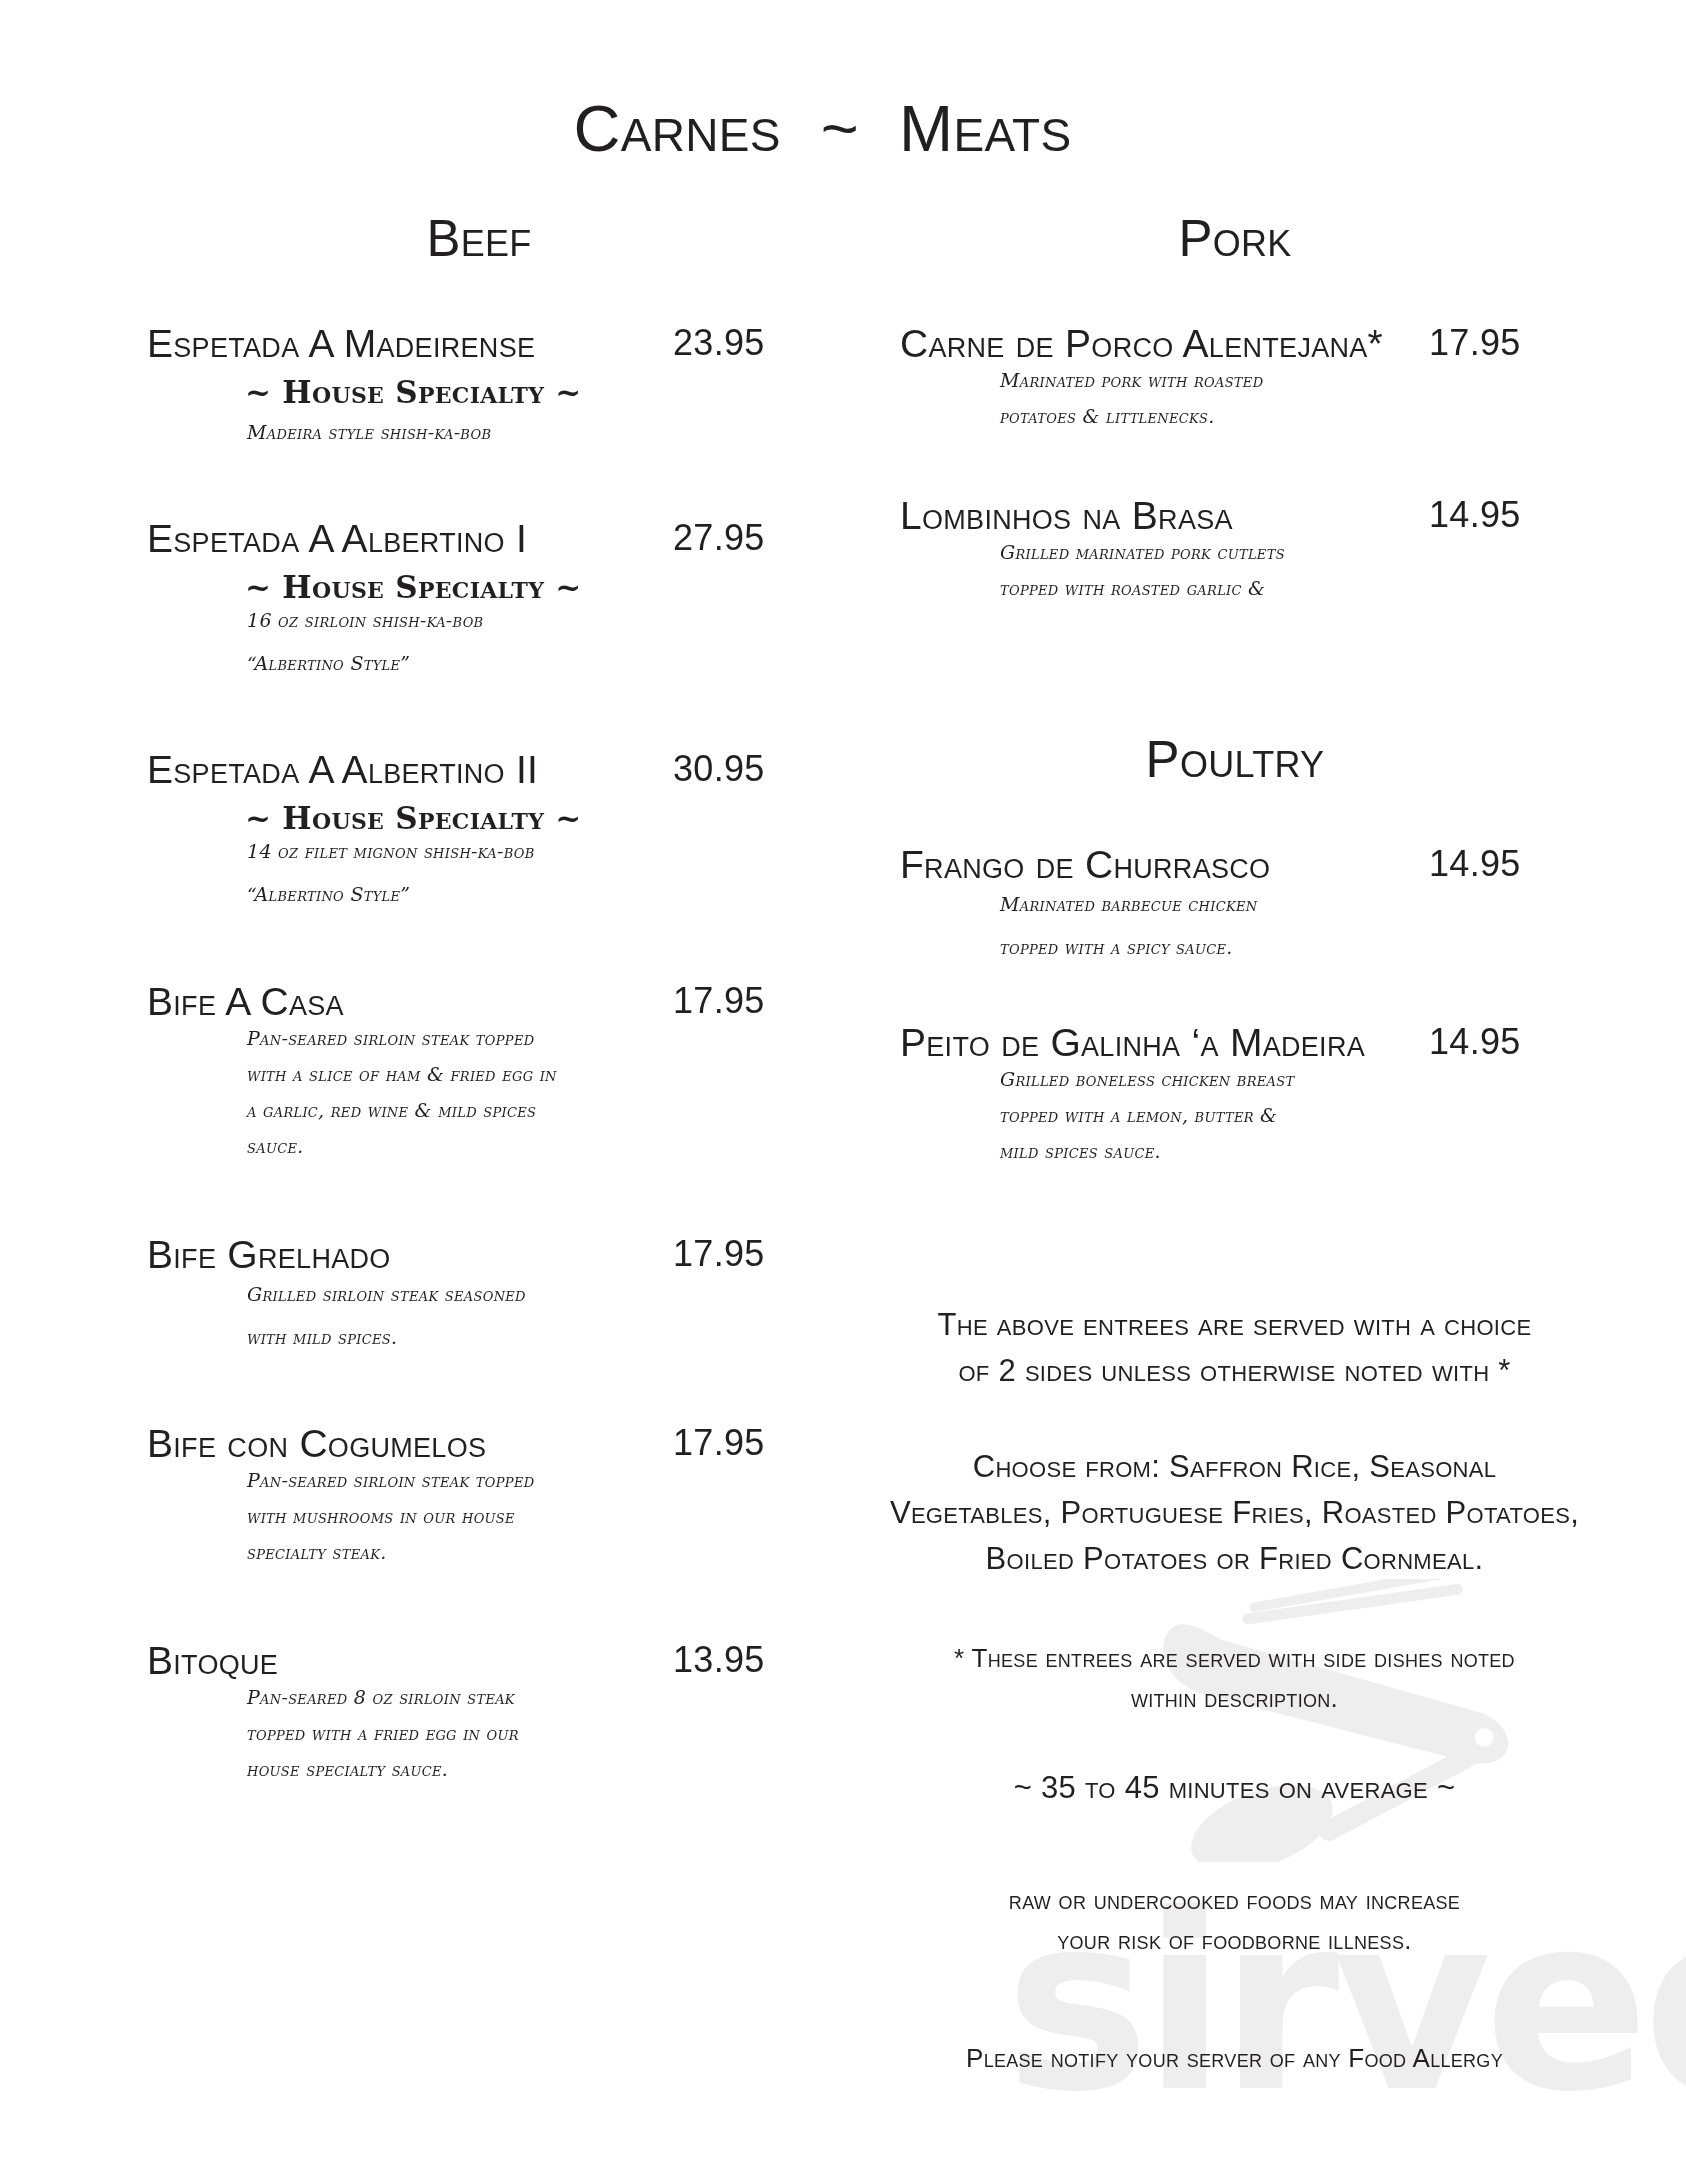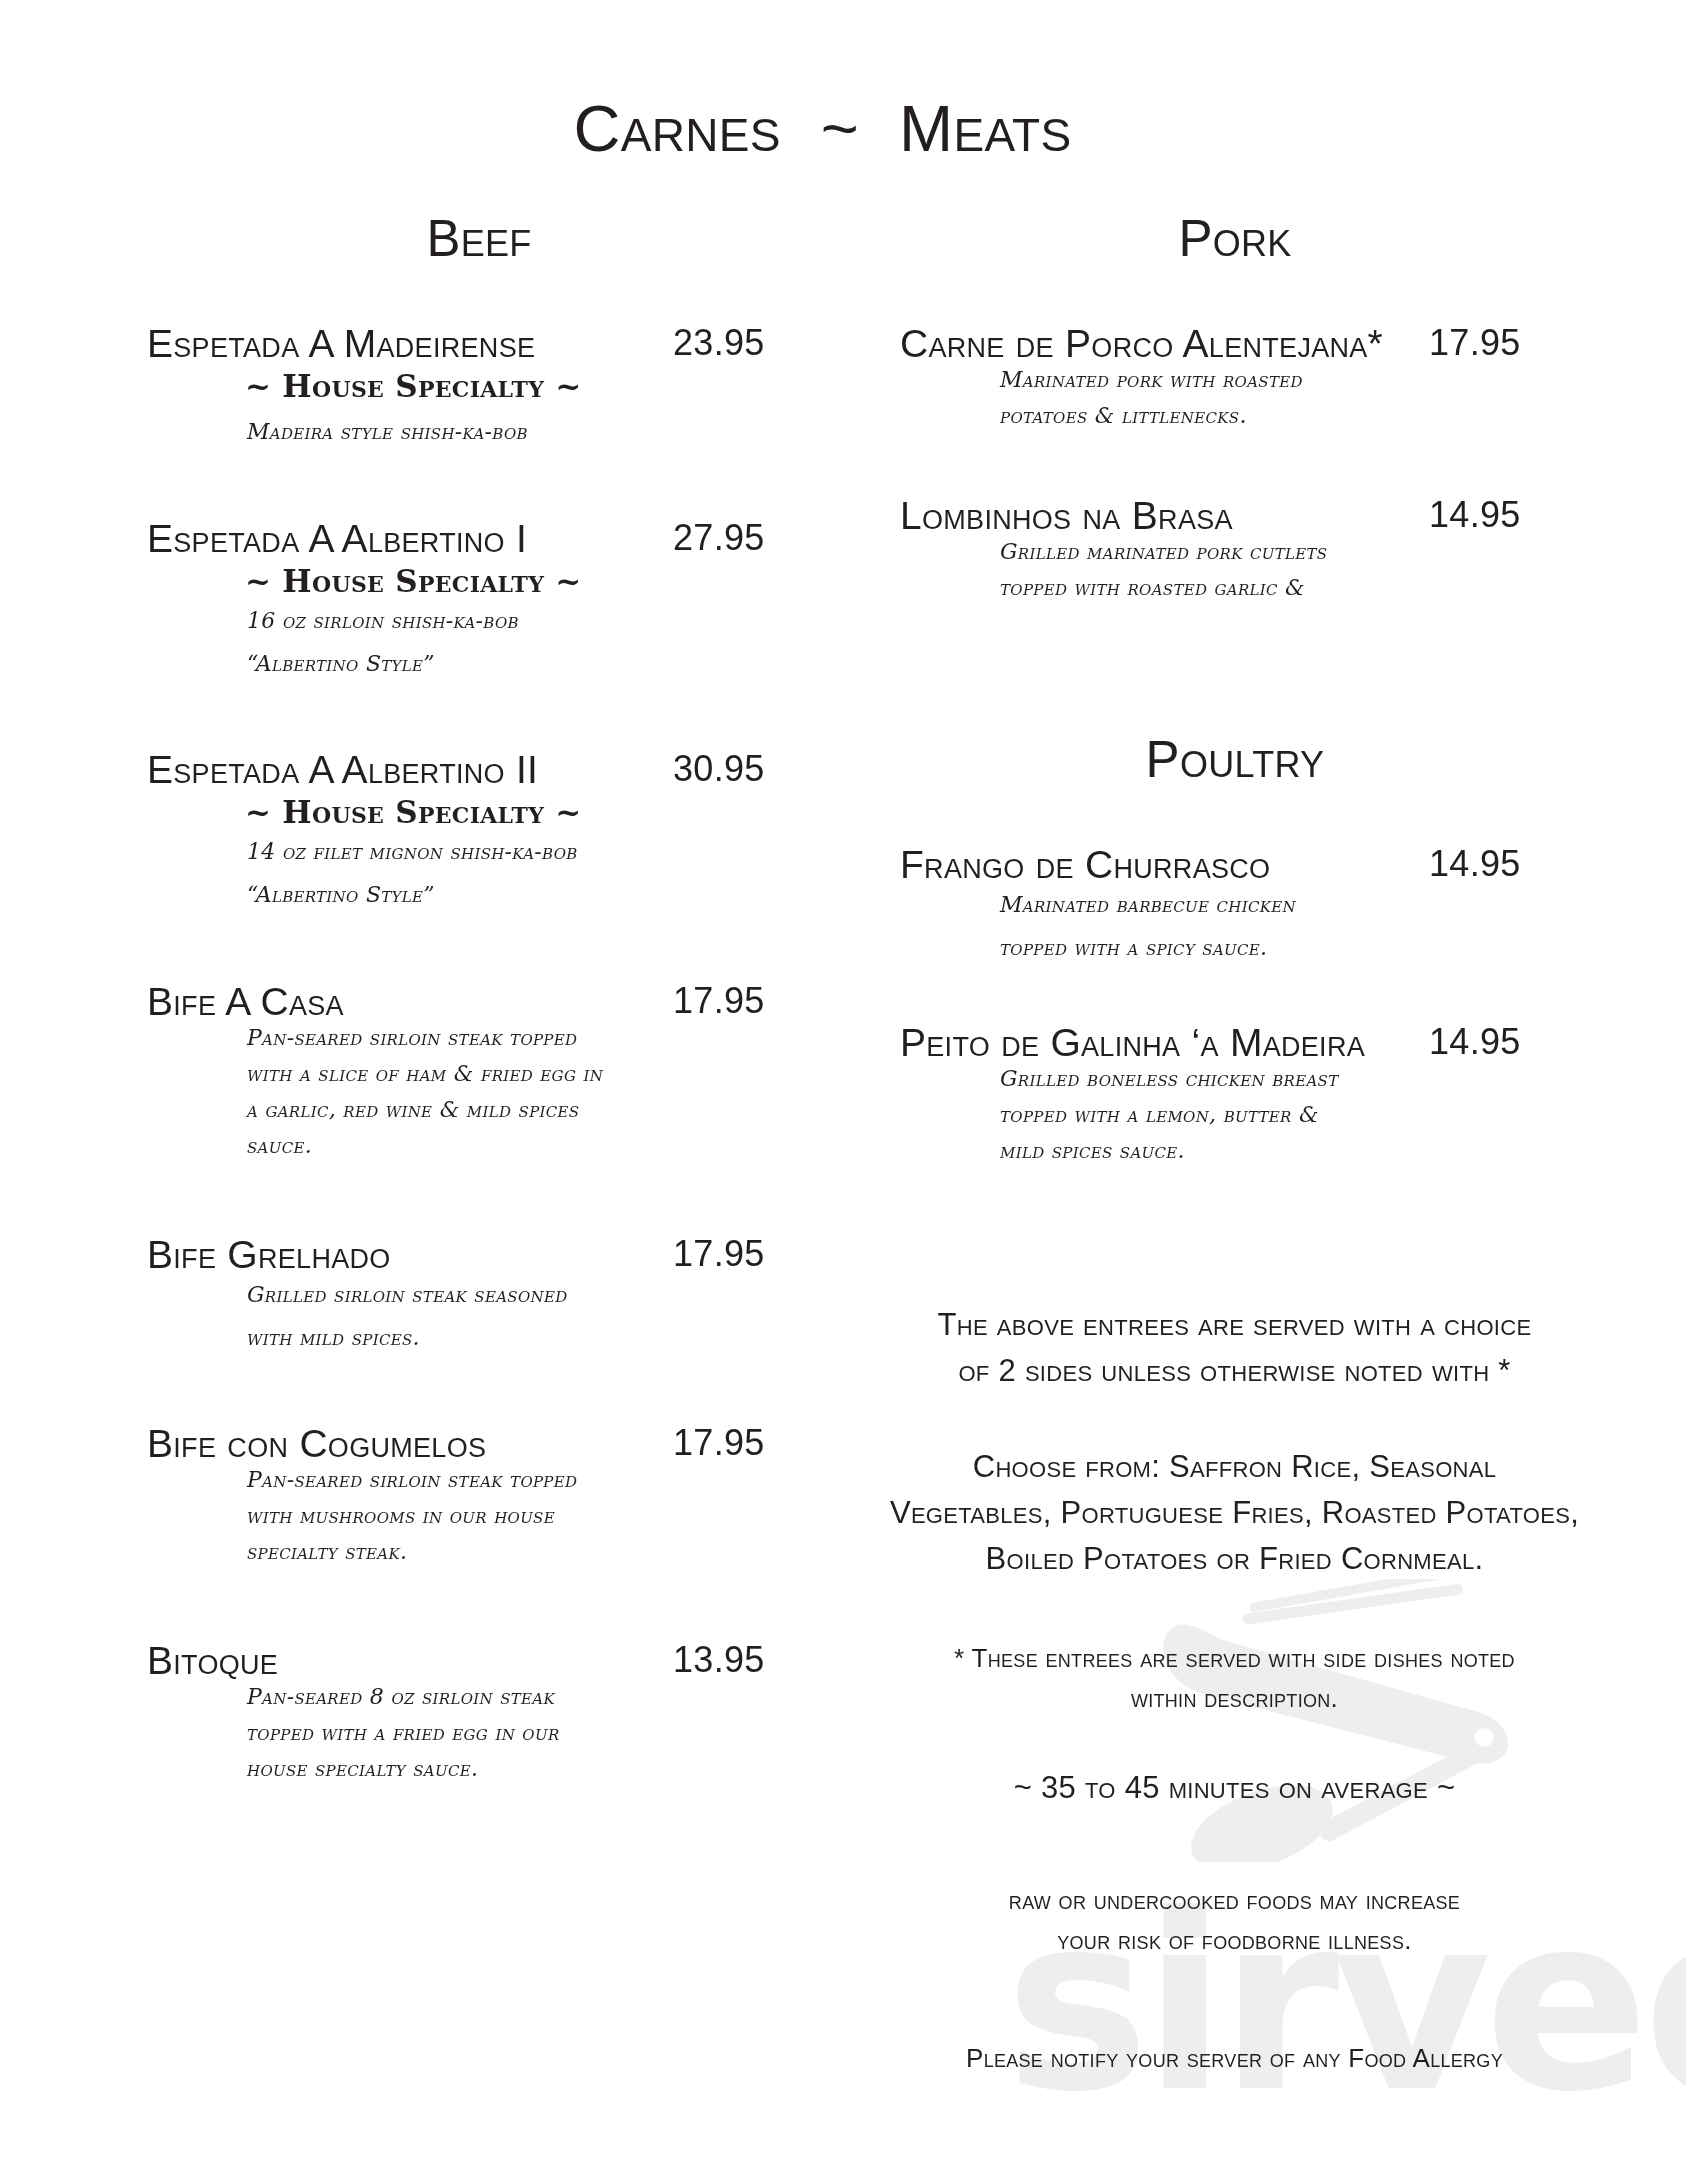--- a/index.html
+++ b/index.html
@@ -4,22 +4,22 @@
 <style>
   html, body { margin: 0; padding: 0; background: #ffffff; }
   body { width: 1687px; height: 2183px; position: relative; overflow: hidden; color: #231f20; }
   .sc { font-family: "Liberation Sans", sans-serif; font-variant: small-caps; letter-spacing: 0.3px; }
   .title { position: absolute; left: 0; width: 1645px; top: 91px; text-align: center; font-size: 65px; font-weight: normal; }
   .title .sep { display: inline-block; margin: 0 40px; }
   .heading { position: absolute; text-align: center; font-size: 51px; width: 540px; }
   .item { position: absolute; }
   .item .name { position: absolute; left: 0; top: 0; font-size: 39px; white-space: nowrap; }
   .item .price { position: absolute; top: 0; font-family: "Liberation Sans", sans-serif; font-size: 36px; white-space: nowrap; }
-  .item .special { position: absolute; font-family: "DejaVu Serif", serif; font-weight: bold; font-size: 31px; white-space: nowrap; }
-  .item .desc { position: absolute; font-family: "DejaVu Serif", serif; font-style: italic; font-size: 22px; line-height: 36px; white-space: nowrap; }
+  .item .special { position: absolute; font-family: "DejaVu Serif", serif; font-weight: bold; font-size: 31px; white-space: nowrap; margin-top: 6px; }
+  .item .desc { position: absolute; font-family: "DejaVu Serif", serif; font-style: italic; font-size: 19px; line-height: 36px; white-space: nowrap; }
   .note { position: absolute; left: 877px; width: 715px; text-align: center; font-size: 31px; line-height: 46px; }
   .note.small { font-size: 26px; line-height: 40px; }
   .watermark { position: absolute; pointer-events: none; }
   .wm-text { position: absolute; left: 1005px; top: 1882px; font-family: "DejaVu Sans", sans-serif; font-weight: bold; font-size: 243px; color: #eeeeee; letter-spacing: -6.7px; line-height: 1; }
 </style>
 </head>
 <body>
 
 <svg class="watermark" style="left:1147px; top:1579px;" width="378" height="283" viewBox="0 0 560 420">
   <g fill="#eeeeee">

